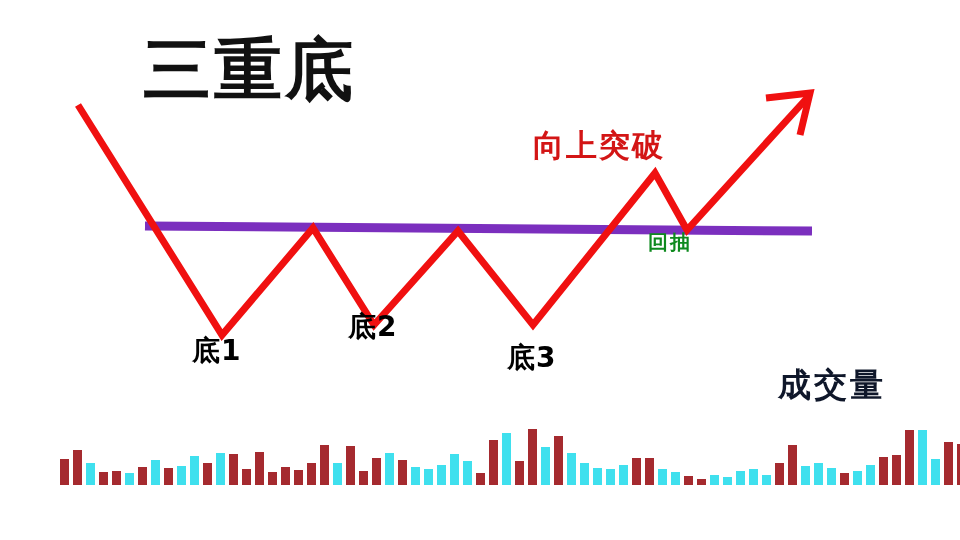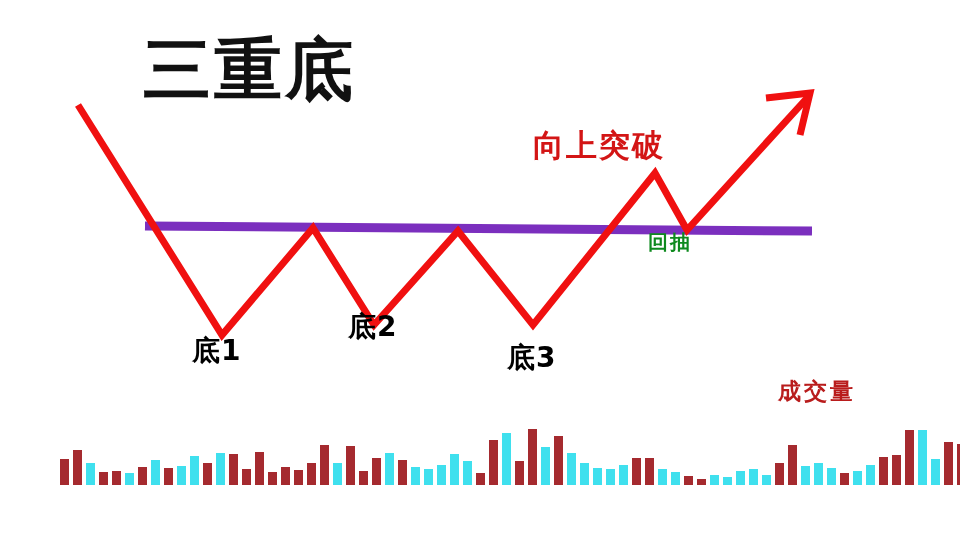--- a/index.html
+++ b/index.html
@@ -51,24 +51,24 @@
   #pullback-label {
     left: 648px;
     top: 232px;
     font-size: 20px;
     font-weight: bold;
     color: #0E8A1E;
     letter-spacing: 2px;
   }
   #volume-label {
     left: 778px;
-    top: 380px;
-    font-size: 23px;
+    top: 368px;
+    font-size: 33px;
     font-weight: bold;
-    color: #b91c1c;
+    color: #0f172a;
     letter-spacing: 3px;
   }
   .bottom-label {
     font-size: 28px;
     font-weight: bold;
     color: #000000;
     letter-spacing: 1px;
   }
   #bottom-label-1 { left: 192px; top: 337px; }
   #bottom-label-2 { left: 348px; top: 313px; }

